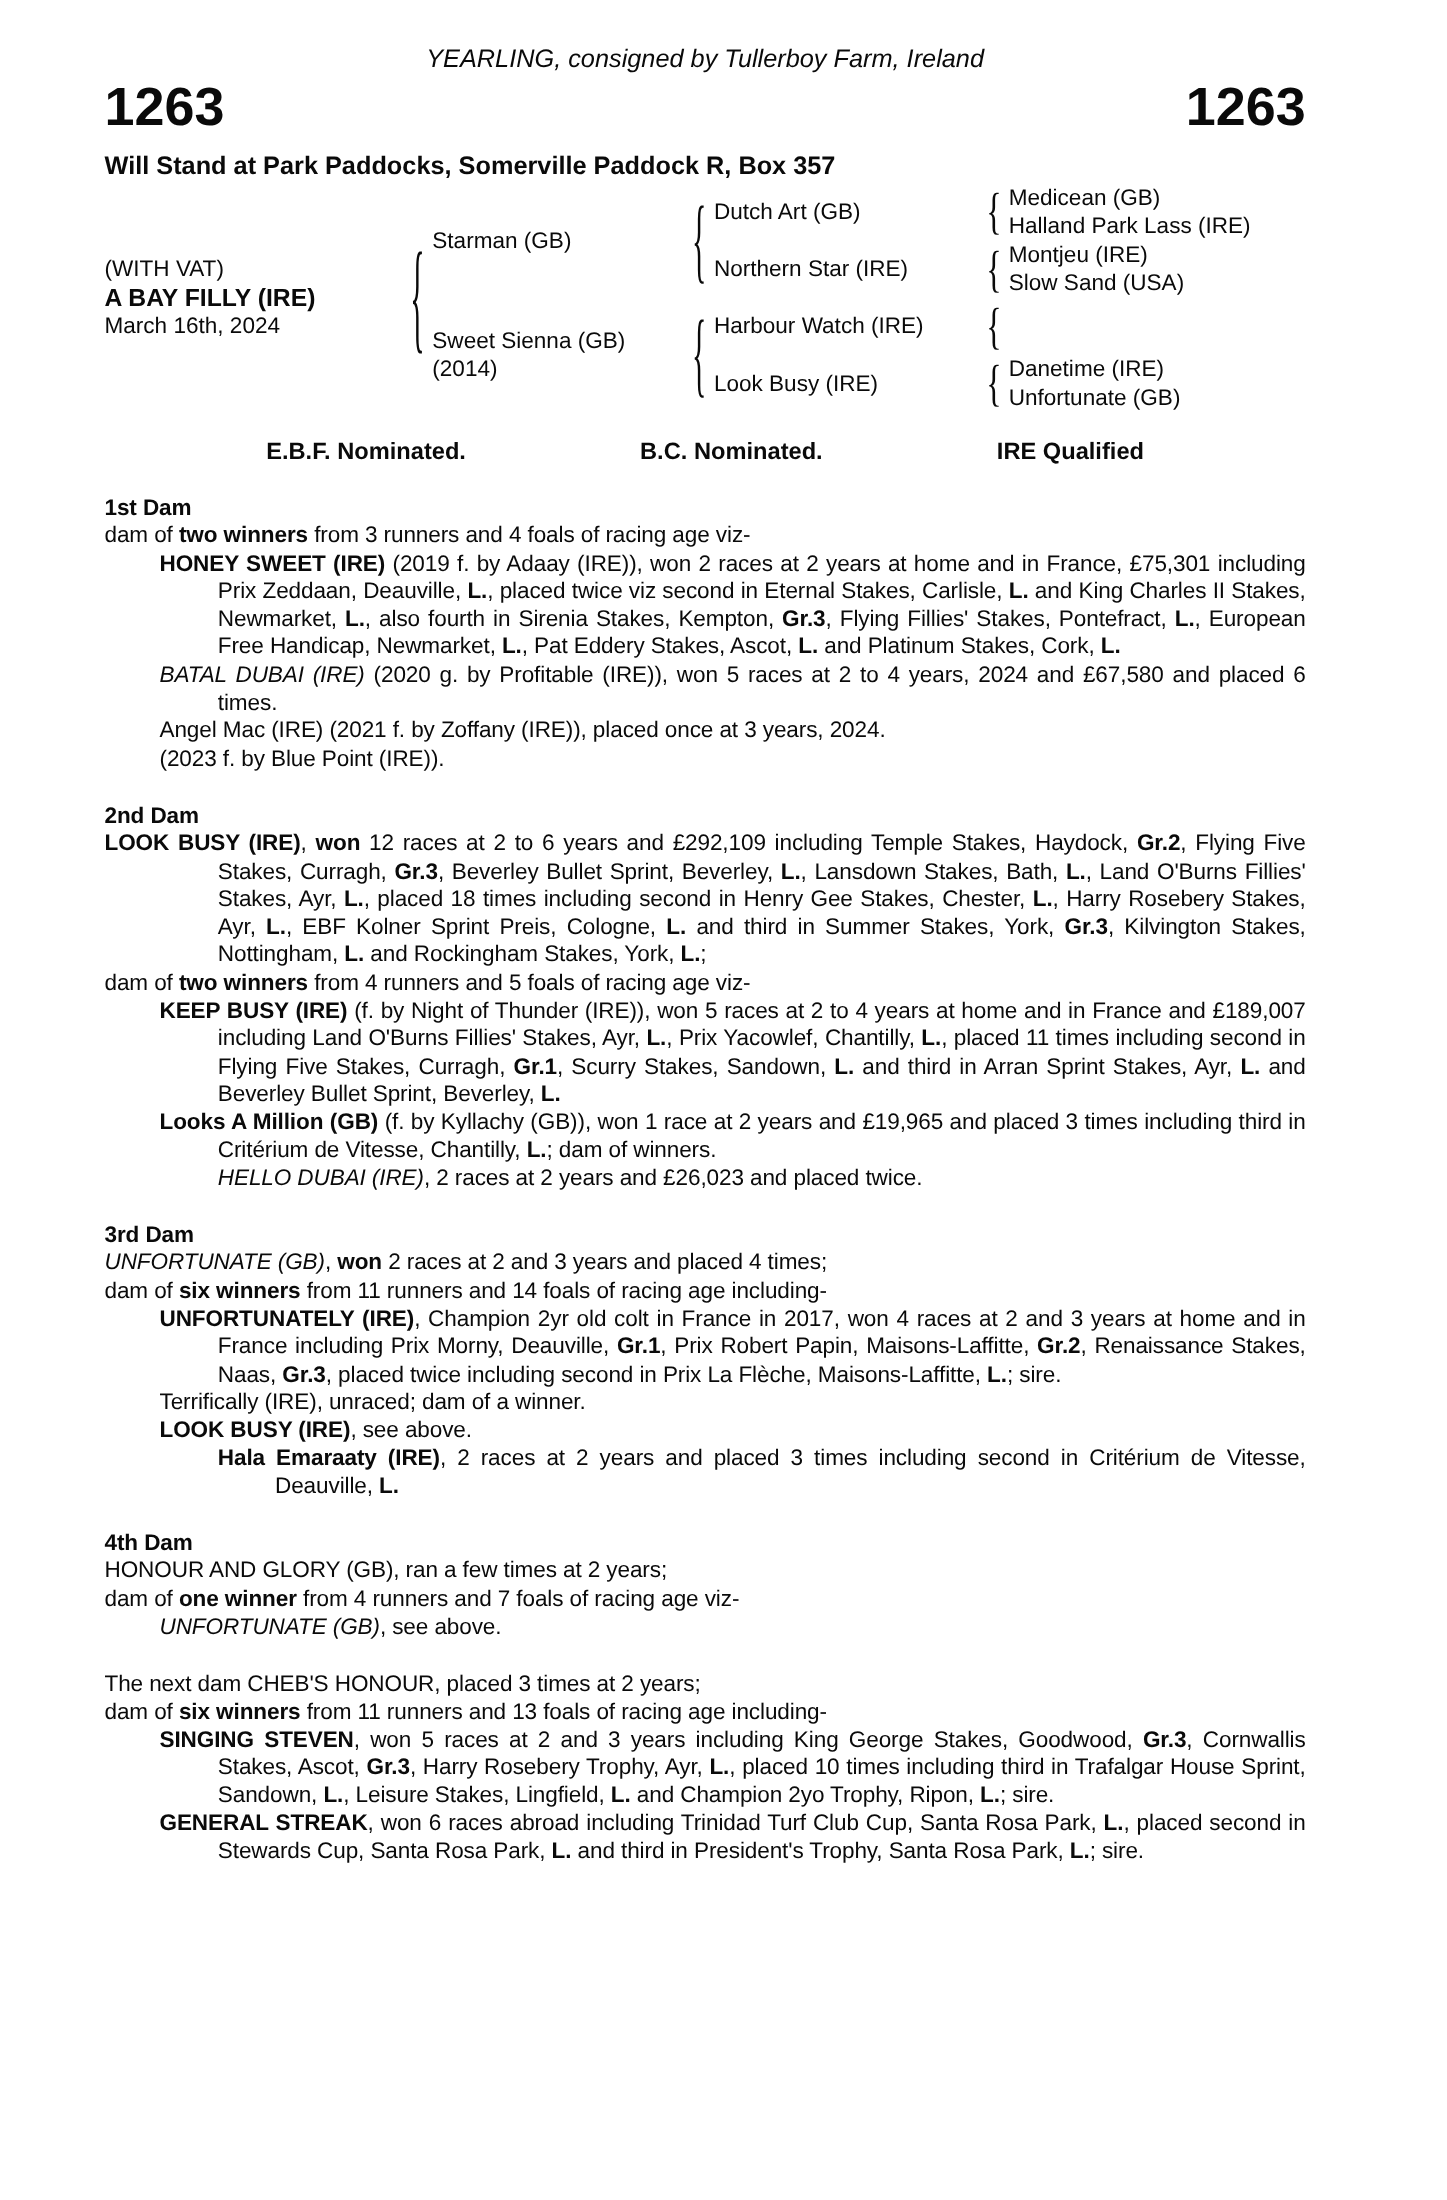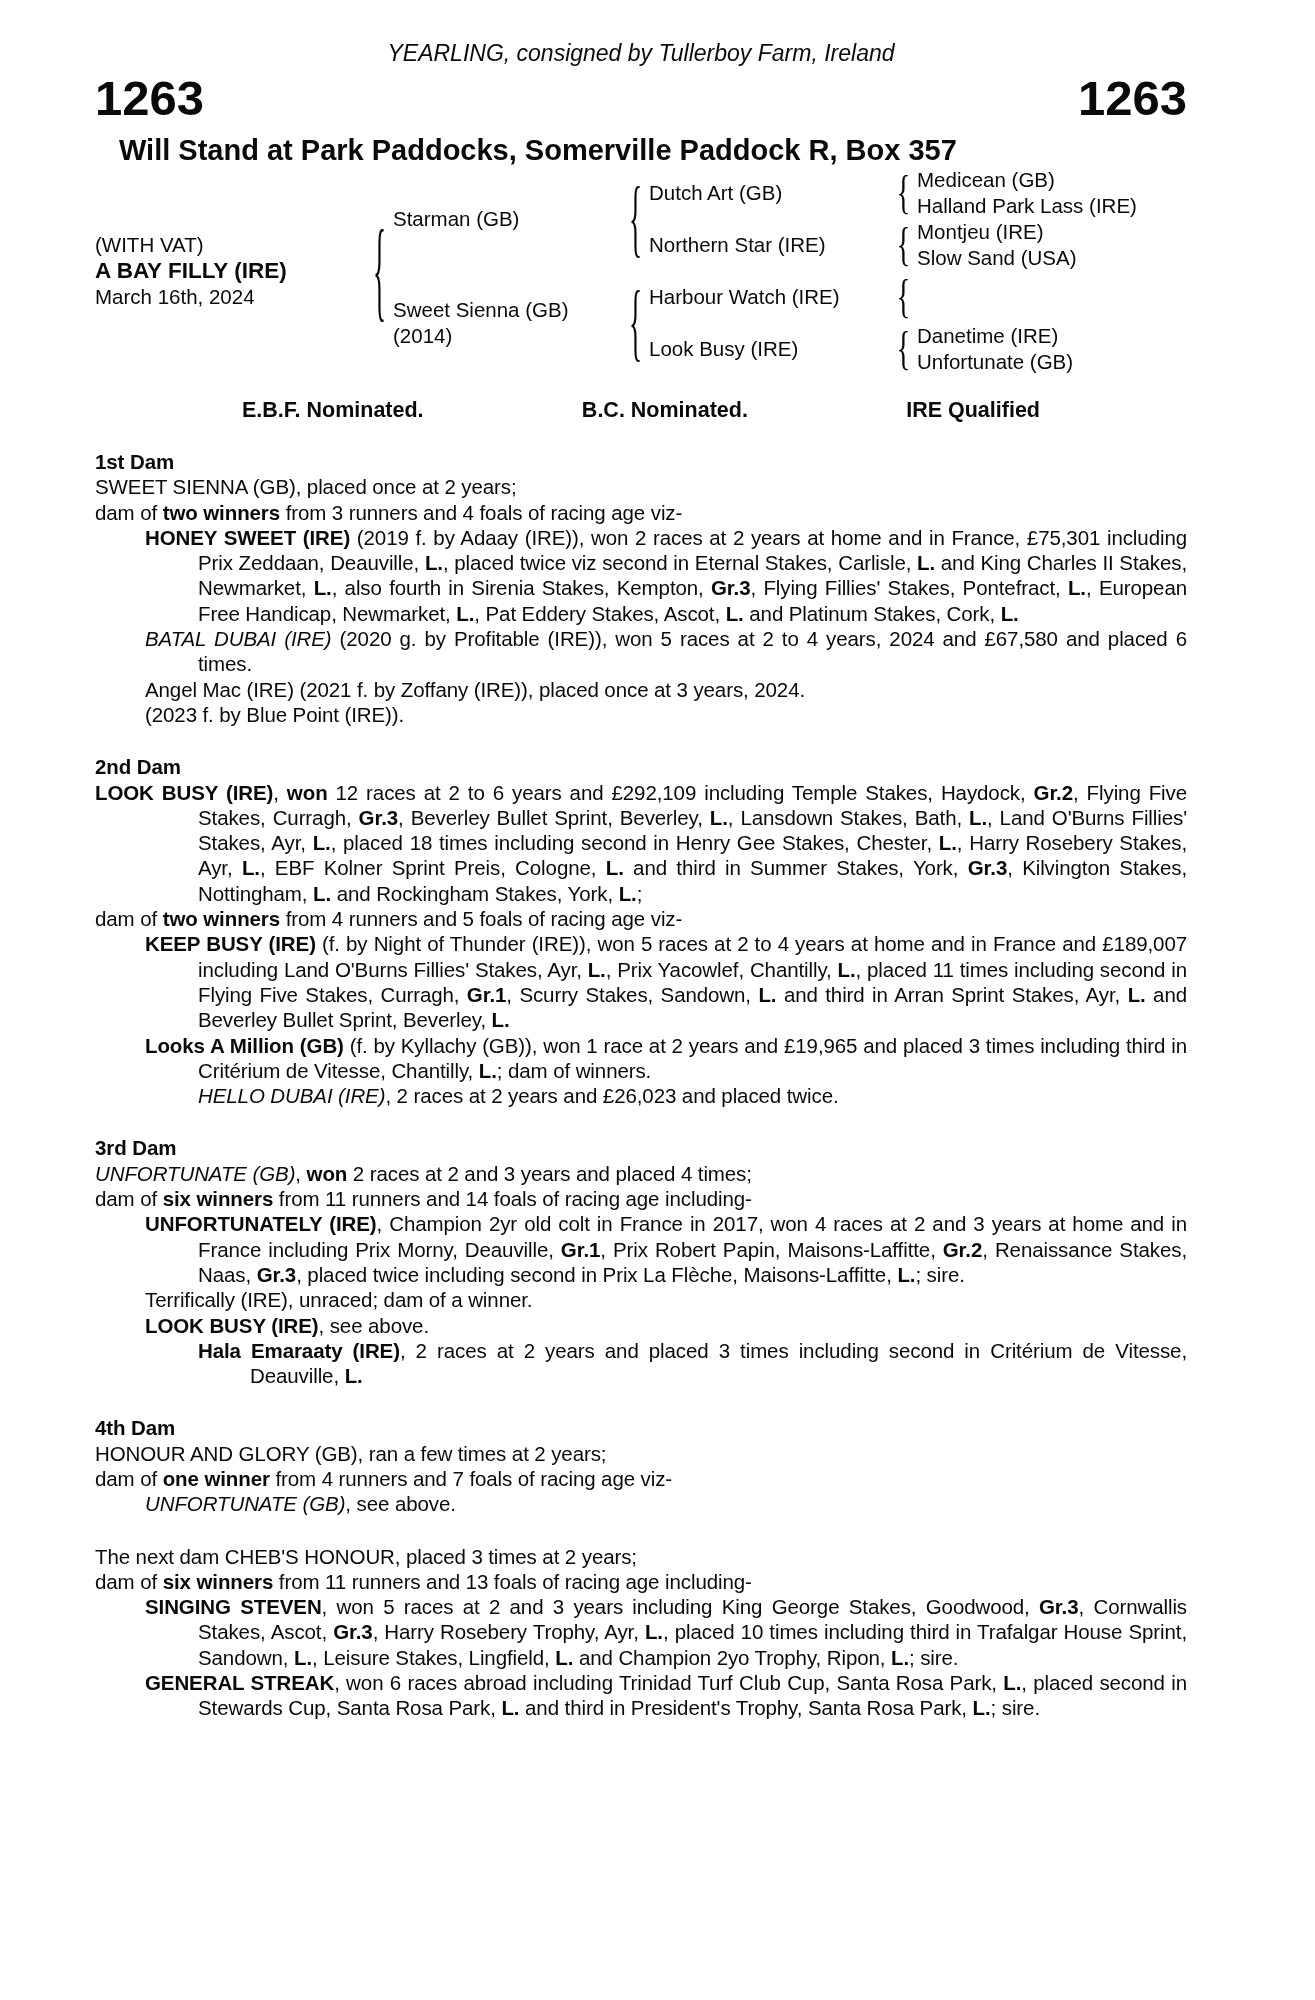--- a/index.html
+++ b/index.html
@@ -5,21 +5,21 @@
   html,body{margin:0;padding:0;}
   body{
     width:1315px;height:2000px;overflow:hidden;background:#ffffff;
     font-family:"Liberation Sans",sans-serif;color:#0a0a0a;
     -webkit-font-smoothing:antialiased;
   }
   .col{margin-left:95px;width:1092px;}
   .consignor{padding-top:40px;text-align:center;font-style:italic;font-size:23px;line-height:26px;}
   .lot-row{display:flex;justify-content:space-between;align-items:flex-start;
     font-weight:bold;font-size:49px;line-height:1;margin-top:8px;}
-  .stand{font-weight:bold;font-size:29px;margin-top:14px;line-height:26px;margin-left:24px;}
+  .stand{font-weight:bold;font-size:23px;margin-top:14px;line-height:26px;}
   
   .pedigree{display:flex;align-items:center;margin-top:4px;font-size:20.5px;}
   .produce{width:272px;}
   .produce .pline{line-height:26px;}
   .produce .filly{font-weight:bold;font-size:22.5px;}
   .gens{flex:1;}
   .g1group{display:flex;align-items:center;height:104px;}
   .g1name{width:230px;line-height:26px;}
   .g2stack{flex:1;}
   .g2group{display:flex;align-items:center;height:52px;}
@@ -136,21 +136,20 @@
 
     <div class="noms">
       <span>E.B.F. Nominated.</span>
       <span>B.C. Nominated.</span>
       <span>IRE Qualified</span>
     </div>
 
     <div id="dam-sections">
         <div class="dam-section">
           <div class="section-heading">1st Dam</div>
-          <div class="para flush"><span>SWEET SIENNA (GB), placed once at 2 years;</span></div>
           <div class="para flush"><span>dam of </span><span class="b">two winners</span><span> from 3 runners and 4 foals of racing age viz-</span></div>
           <div class="para lvl1"><span class="b">HONEY SWEET (IRE)</span><span> (2019 f. by Adaay (IRE)), won 2 races at 2 years at home and in France, £75,301 including Prix Zeddaan, Deauville, </span><span class="b">L.</span><span>, placed twice viz second in Eternal Stakes, Carlisle, </span><span class="b">L.</span><span> and King Charles II Stakes, Newmarket, </span><span class="b">L.</span><span>, also fourth in Sirenia Stakes, Kempton, </span><span class="b">Gr.3</span><span>, Flying Fillies' Stakes, Pontefract, </span><span class="b">L.</span><span>, European Free Handicap, Newmarket, </span><span class="b">L.</span><span>, Pat Eddery Stakes, Ascot, </span><span class="b">L.</span><span> and Platinum Stakes, Cork, </span><span class="b">L.</span></div>
           <div class="para lvl1"><span class="i">BATAL DUBAI (IRE)</span><span> (2020 g. by Profitable (IRE)), won 5 races at 2 to 4 years, 2024 and £67,580 and placed 6 times.</span></div>
           <div class="para lvl1"><span>Angel Mac (IRE) (2021 f. by Zoffany (IRE)), placed once at 3 years, 2024.</span></div>
           <div class="para lvl1"><span>(2023 f. by Blue Point (IRE)).</span></div>
         </div>
         <div class="dam-section">
           <div class="section-heading">2nd Dam</div>
           <div class="para hang0"><span class="b">LOOK BUSY (IRE)</span><span>, </span><span class="b">won</span><span> 12 races at 2 to 6 years and £292,109 including Temple Stakes, Haydock, </span><span class="b">Gr.2</span><span>, Flying Five Stakes, Curragh, </span><span class="b">Gr.3</span><span>, Beverley Bullet Sprint, Beverley, </span><span class="b">L.</span><span>, Lansdown Stakes, Bath, </span><span class="b">L.</span><span>, Land O'Burns Fillies' Stakes, Ayr, </span><span class="b">L.</span><span>, placed 18 times including second in Henry Gee Stakes, Chester, </span><span class="b">L.</span><span>, Harry Rosebery Stakes, Ayr, </span><span class="b">L.</span><span>, EBF Kolner Sprint Preis, Cologne, </span><span class="b">L.</span><span> and third in Summer Stakes, York, </span><span class="b">Gr.3</span><span>, Kilvington Stakes, Nottingham, </span><span class="b">L.</span><span> and Rockingham Stakes, York, </span><span class="b">L.</span><span>;</span></div>
           <div class="para flush"><span>dam of </span><span class="b">two winners</span><span> from 4 runners and 5 foals of racing age viz-</span></div>

